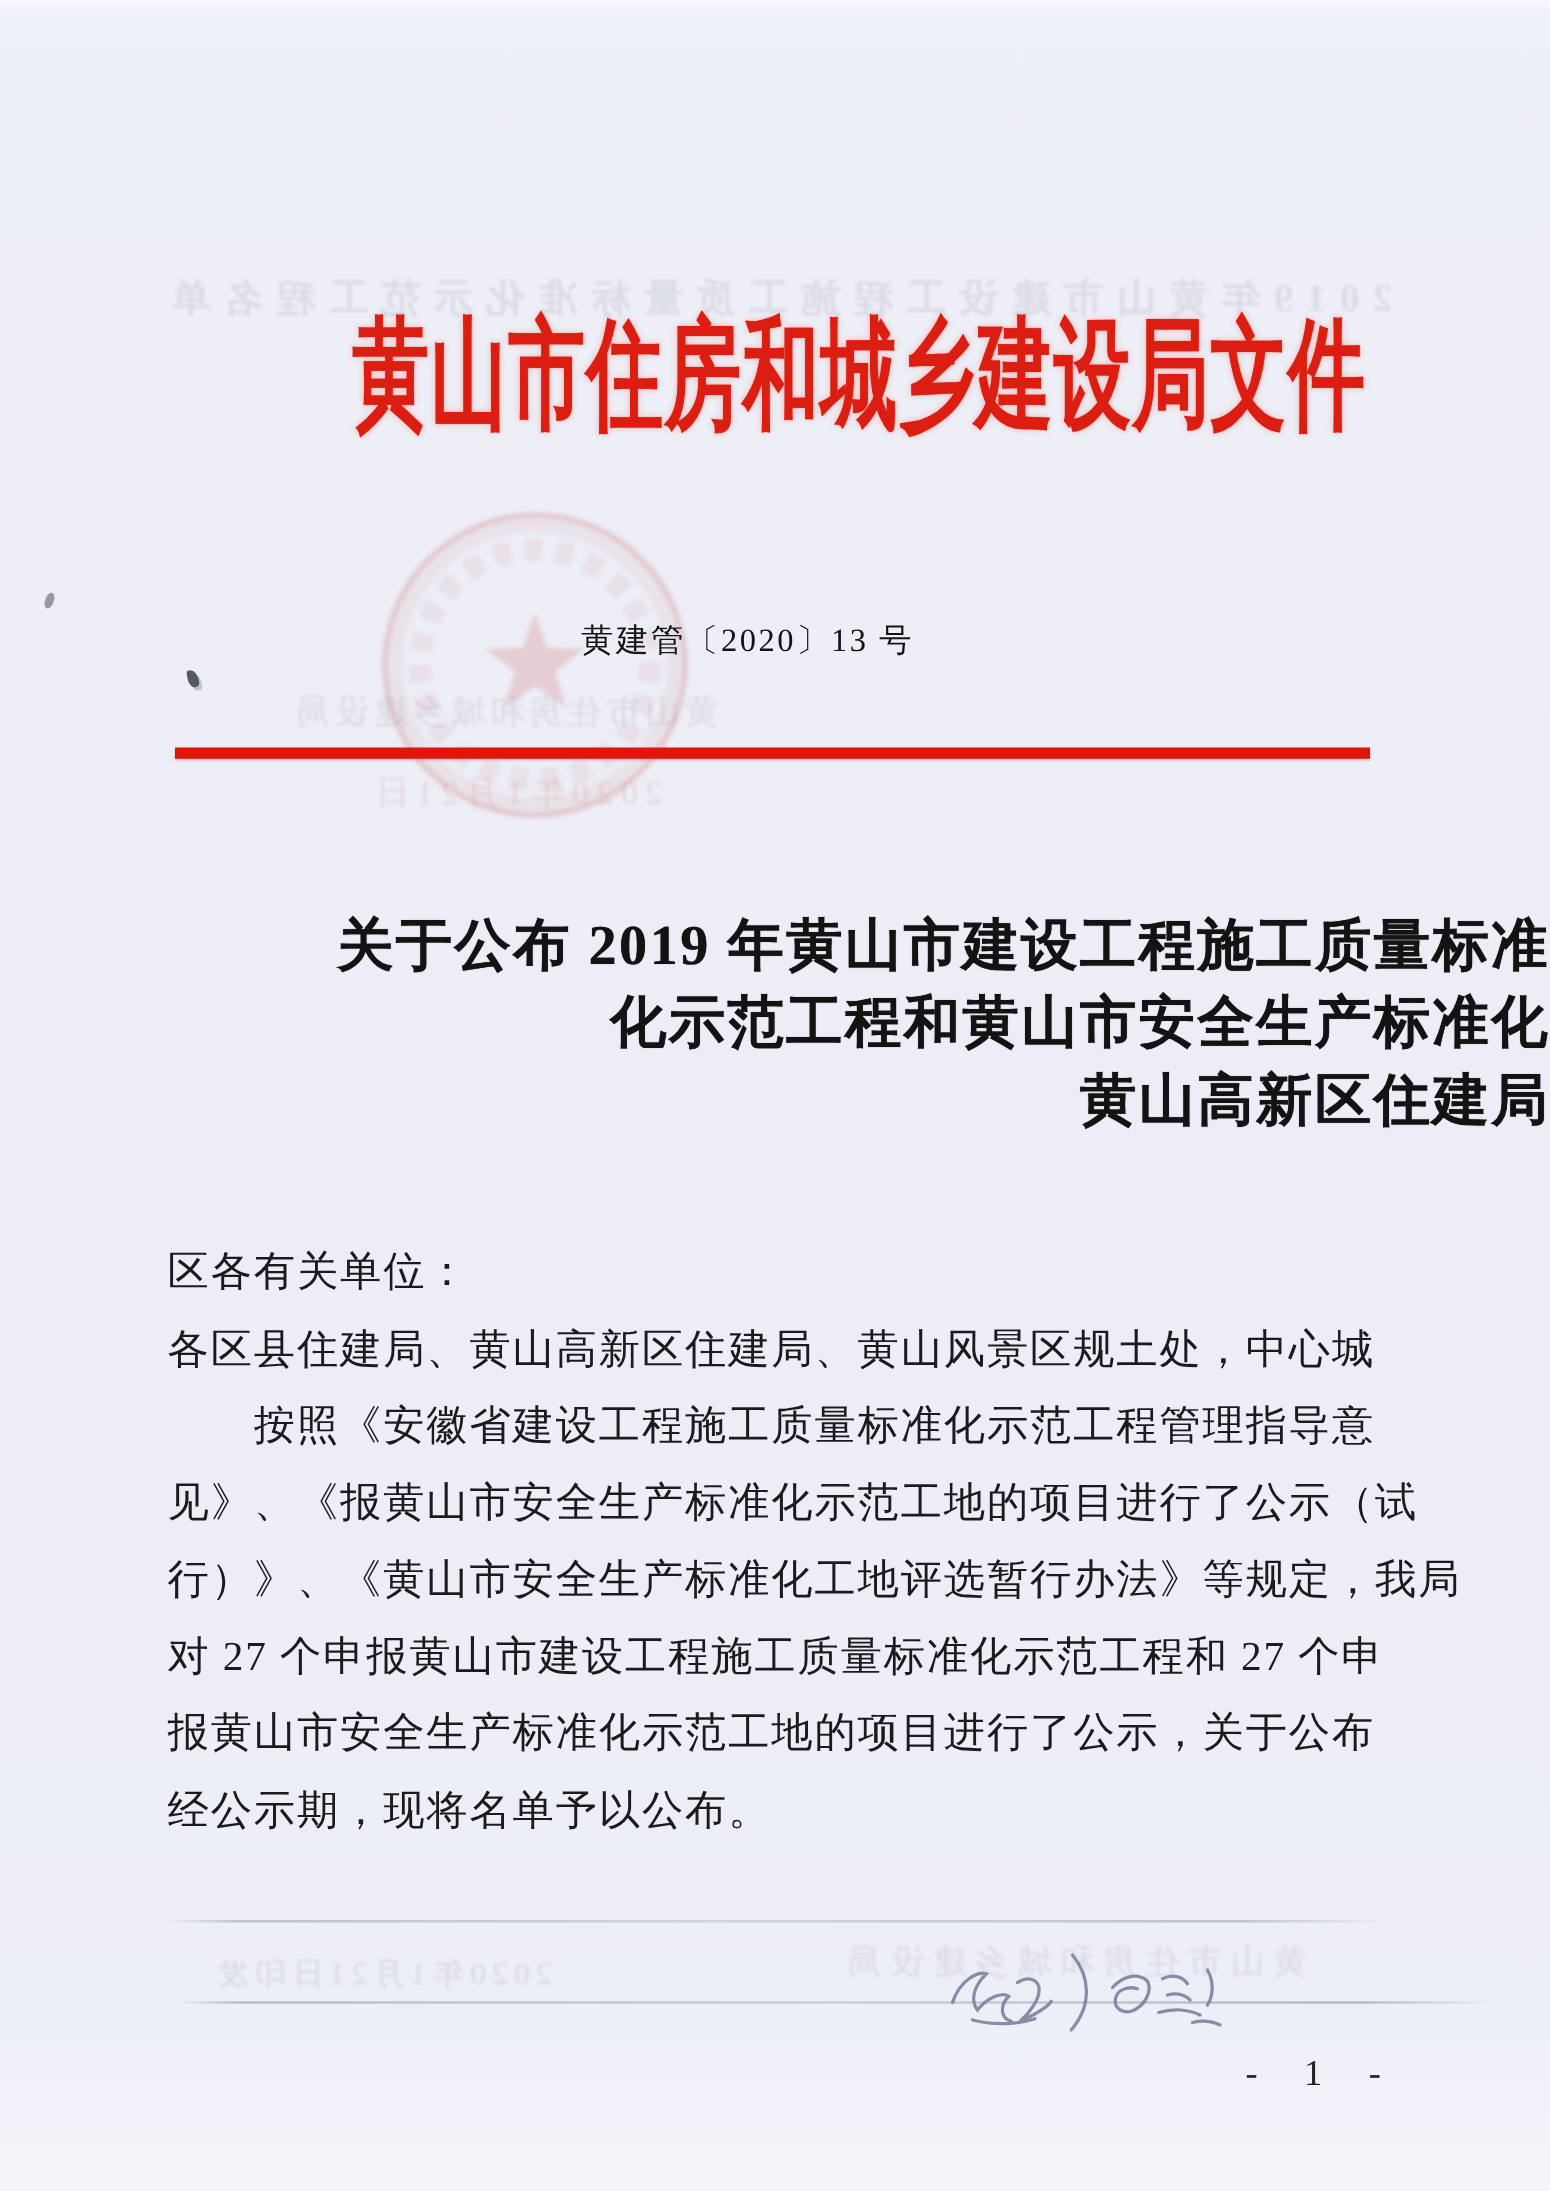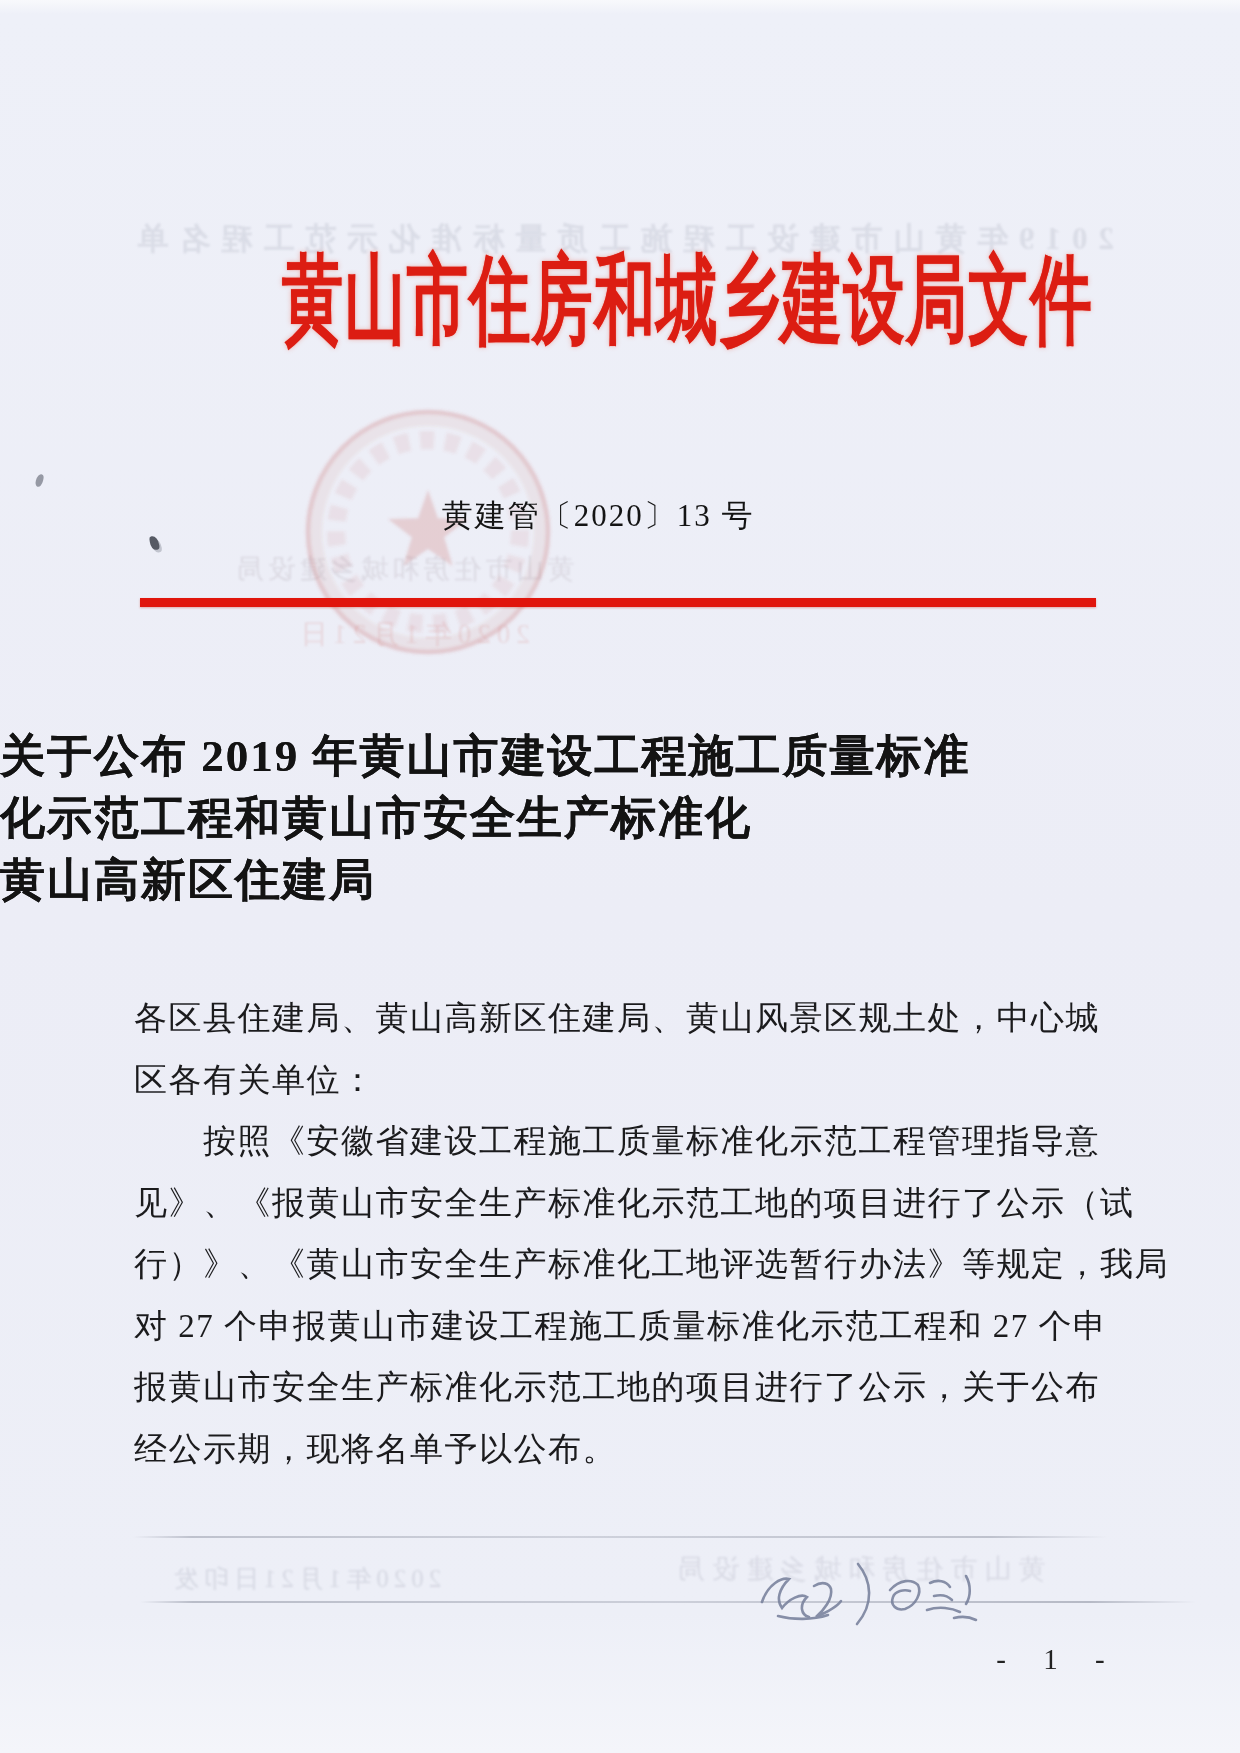--- a/index.html
+++ b/index.html
@@ -28,26 +28,26 @@
   .masthead{position:absolute;top:247px;left:0;width:1240px;height:112px;
     text-align:center;white-space:nowrap;padding-left:44px;}
   .masthead-inner{display:inline-block;transform:scaleX(0.63);transform-origin:50% 50%;
     font-size:97px;line-height:108px;font-weight:900;color:#dc1d12;
     text-shadow:0 0 1px rgba(224,30,18,.85),0 0 7px rgba(236,90,66,.38);
     font-family:"Liberation Serif","DejaVu Serif",serif;letter-spacing:2px;}
   
   .seal{position:absolute;left:302px;top:406px;width:252px;height:252px;pointer-events:none;}
   
   .docnum{position:absolute;top:495px;left:0;right:44px;text-align:center;
-    font-size:31px;letter-spacing:2px;color:#141414;}
+    font-size:26px;letter-spacing:2px;color:#141414;}
   
   .redline{position:absolute;left:140px;top:598px;width:956px;height:9px;
     background:#e0150c;box-shadow:0 1px 2px rgba(200,40,20,.35);}
   
-  .title{position:absolute;top:725px;left:0;width:1240px;text-align:left;
+  .title{position:absolute;top:725px;left:0;width:1240px;text-align:right;
     color:#131313;font-weight:700;font-size:45px;line-height:62px;letter-spacing:2px;
     text-shadow:0 0 .6px #222;}
   
   .bodytext{position:absolute;top:988px;left:134px;width:972px;
     font-size:33px;line-height:61.5px;letter-spacing:1.5px;color:#1b1b1d;}
   .body-line{white-space:nowrap;}
   
   .crease{position:absolute;height:2px;pointer-events:none;}
   .crease-1{left:133px;top:1536px;width:975px;
     background:linear-gradient(90deg,rgba(100,106,124,0) 0,rgba(100,106,124,.34) 6%,rgba(100,106,124,.22) 45%,rgba(100,106,124,.34) 88%,rgba(100,106,124,0) 100%);}
@@ -98,22 +98,22 @@
 
   <div class="redline"></div>
 
   <div class="title">
     <div class="title-line">关于公布 2019 年黄山市建设工程施工质量标准</div>
     <div class="title-line">化示范工程和黄山市安全生产标准化</div>
     <div class="title-line">黄山高新区住建局</div>
   </div>
 
   <div class="bodytext">
+    <div class="body-line">区各有关单位：</div>
     <div class="body-line">各区县住建局、黄山高新区住建局、黄山风景区规土处，中心城</div>
-    <div class="body-line">区各有关单位：</div>
     <div class="body-line">　　按照《安徽省建设工程施工质量标准化示范工程管理指导意</div>
     <div class="body-line">见》、《报黄山市安全生产标准化示范工地的项目进行了公示（试</div>
     <div class="body-line">行）》、《黄山市安全生产标准化工地评选暂行办法》等规定，我局</div>
     <div class="body-line">对 27 个申报黄山市建设工程施工质量标准化示范工程和 27 个申</div>
     <div class="body-line">报黄山市安全生产标准化示范工地的项目进行了公示，关于公布</div>
     <div class="body-line">经公示期，现将名单予以公布。</div>
   </div>
 
   <div class="crease crease-1"></div>
 

